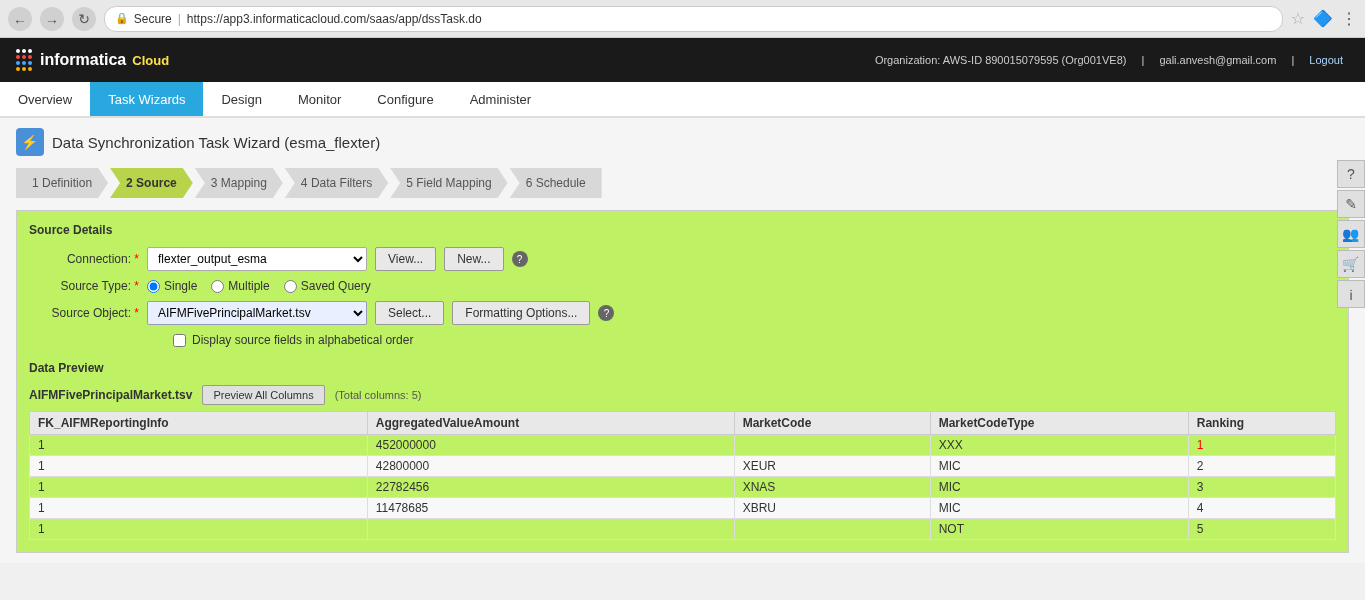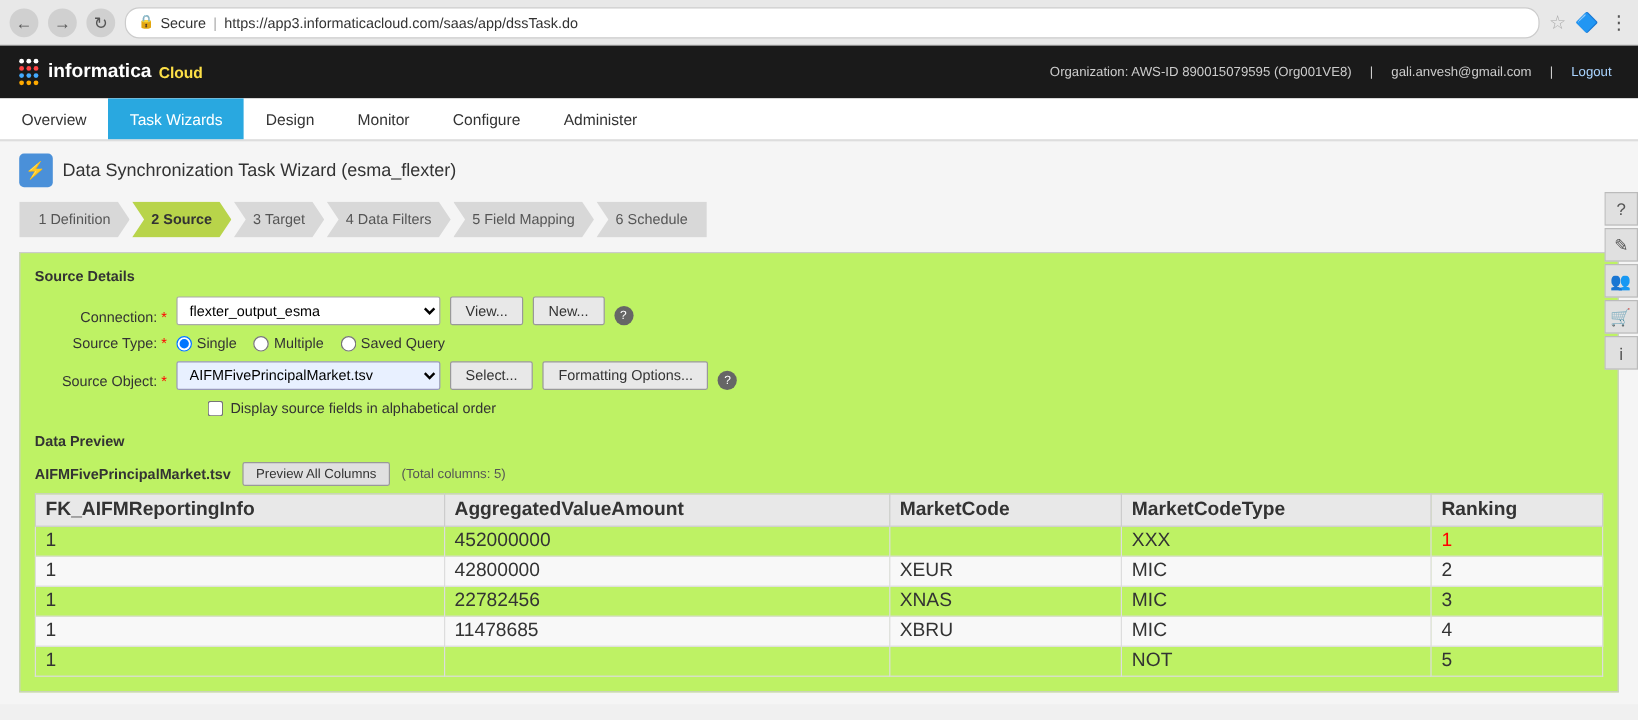--- a/index.html
+++ b/index.html
@@ -125,21 +125,21 @@
     
     .content-panel {
       background: #bef264;
       border: 1px solid #ccc;
       padding: 12px;
     }
     .section-title {
       font-size: 12px; font-weight: bold; color: #333; margin-bottom: 10px;
     }
     .form-row {
-      display: flex; align-items: flex-end; margin-bottom: 8px; gap: 8px;
+      display: flex; align-items: center; margin-bottom: 8px; gap: 8px;
     }
     .form-label {
       width: 110px; font-size: 12px; color: #333; text-align: right;
     }
     .form-label .req { color: red; }
     .form-control {
       padding: 3px 6px; border: 1px solid #aaa; font-size: 12px; background: #fff; border-radius: 2px;
     }
     .form-select {
       width: 220px; height: 24px;
@@ -159,21 +159,21 @@
     .preview-section { margin-top: 14px; }
     .preview-header {
       display: flex; align-items: center; gap: 10px; margin-bottom: 6px;
     }
     .preview-filename { font-size: 12px; font-weight: bold; color: #333; }
     .preview-btn {
       padding: 3px 10px; background: #e0e0e0; border: 1px solid #999;
       font-size: 11px; cursor: pointer; border-radius: 2px; color: #333;
     }
     .preview-info { font-size: 11px; color: #555; }
-    .data-table { width: 100%; border-collapse: collapse; font-size: 16px; }
+    .data-table { width: 100%; border-collapse: collapse; font-size: 12px; }
     .data-table th {
       background: #e8e8e8; border: 1px solid #ccc; padding: 4px 8px;
       text-align: left; font-weight: bold; color: #333;
     }
     .data-table td {
       border: 1px solid #ddd; padding: 3px 8px; color: #333;
     }
     .data-table tr:nth-child(even) td { background: #f8f8f8; }
 
     
@@ -250,21 +250,21 @@
   </div>
 
   <div class="wizard-steps">
     <div class="step" style="clip-path: polygon(0 0, calc(100% - 10px) 0, 100% 50%, calc(100% - 10px) 100%, 0 100%);">
       <span>1</span>&nbsp;<span>Definition</span>
     </div>
     <div class="step active">
       <span>2</span>&nbsp;<span>Source</span>
     </div>
     <div class="step">
-      <span>3</span>&nbsp;<span>Target</span>
+      <span>3</span>&nbsp;<span>Mapping</span>
     </div>
     <div class="step">
       <span>4</span>&nbsp;<span>Data Filters</span>
     </div>
     <div class="step">
       <span>5</span>&nbsp;<span>Field Mapping</span>
     </div>
     <div class="step" style="clip-path: polygon(0 0, 100% 0, 100% 100%, 0 100%, 10px 50%);">
       <span>6</span>&nbsp;<span>Schedule</span>
     </div>

